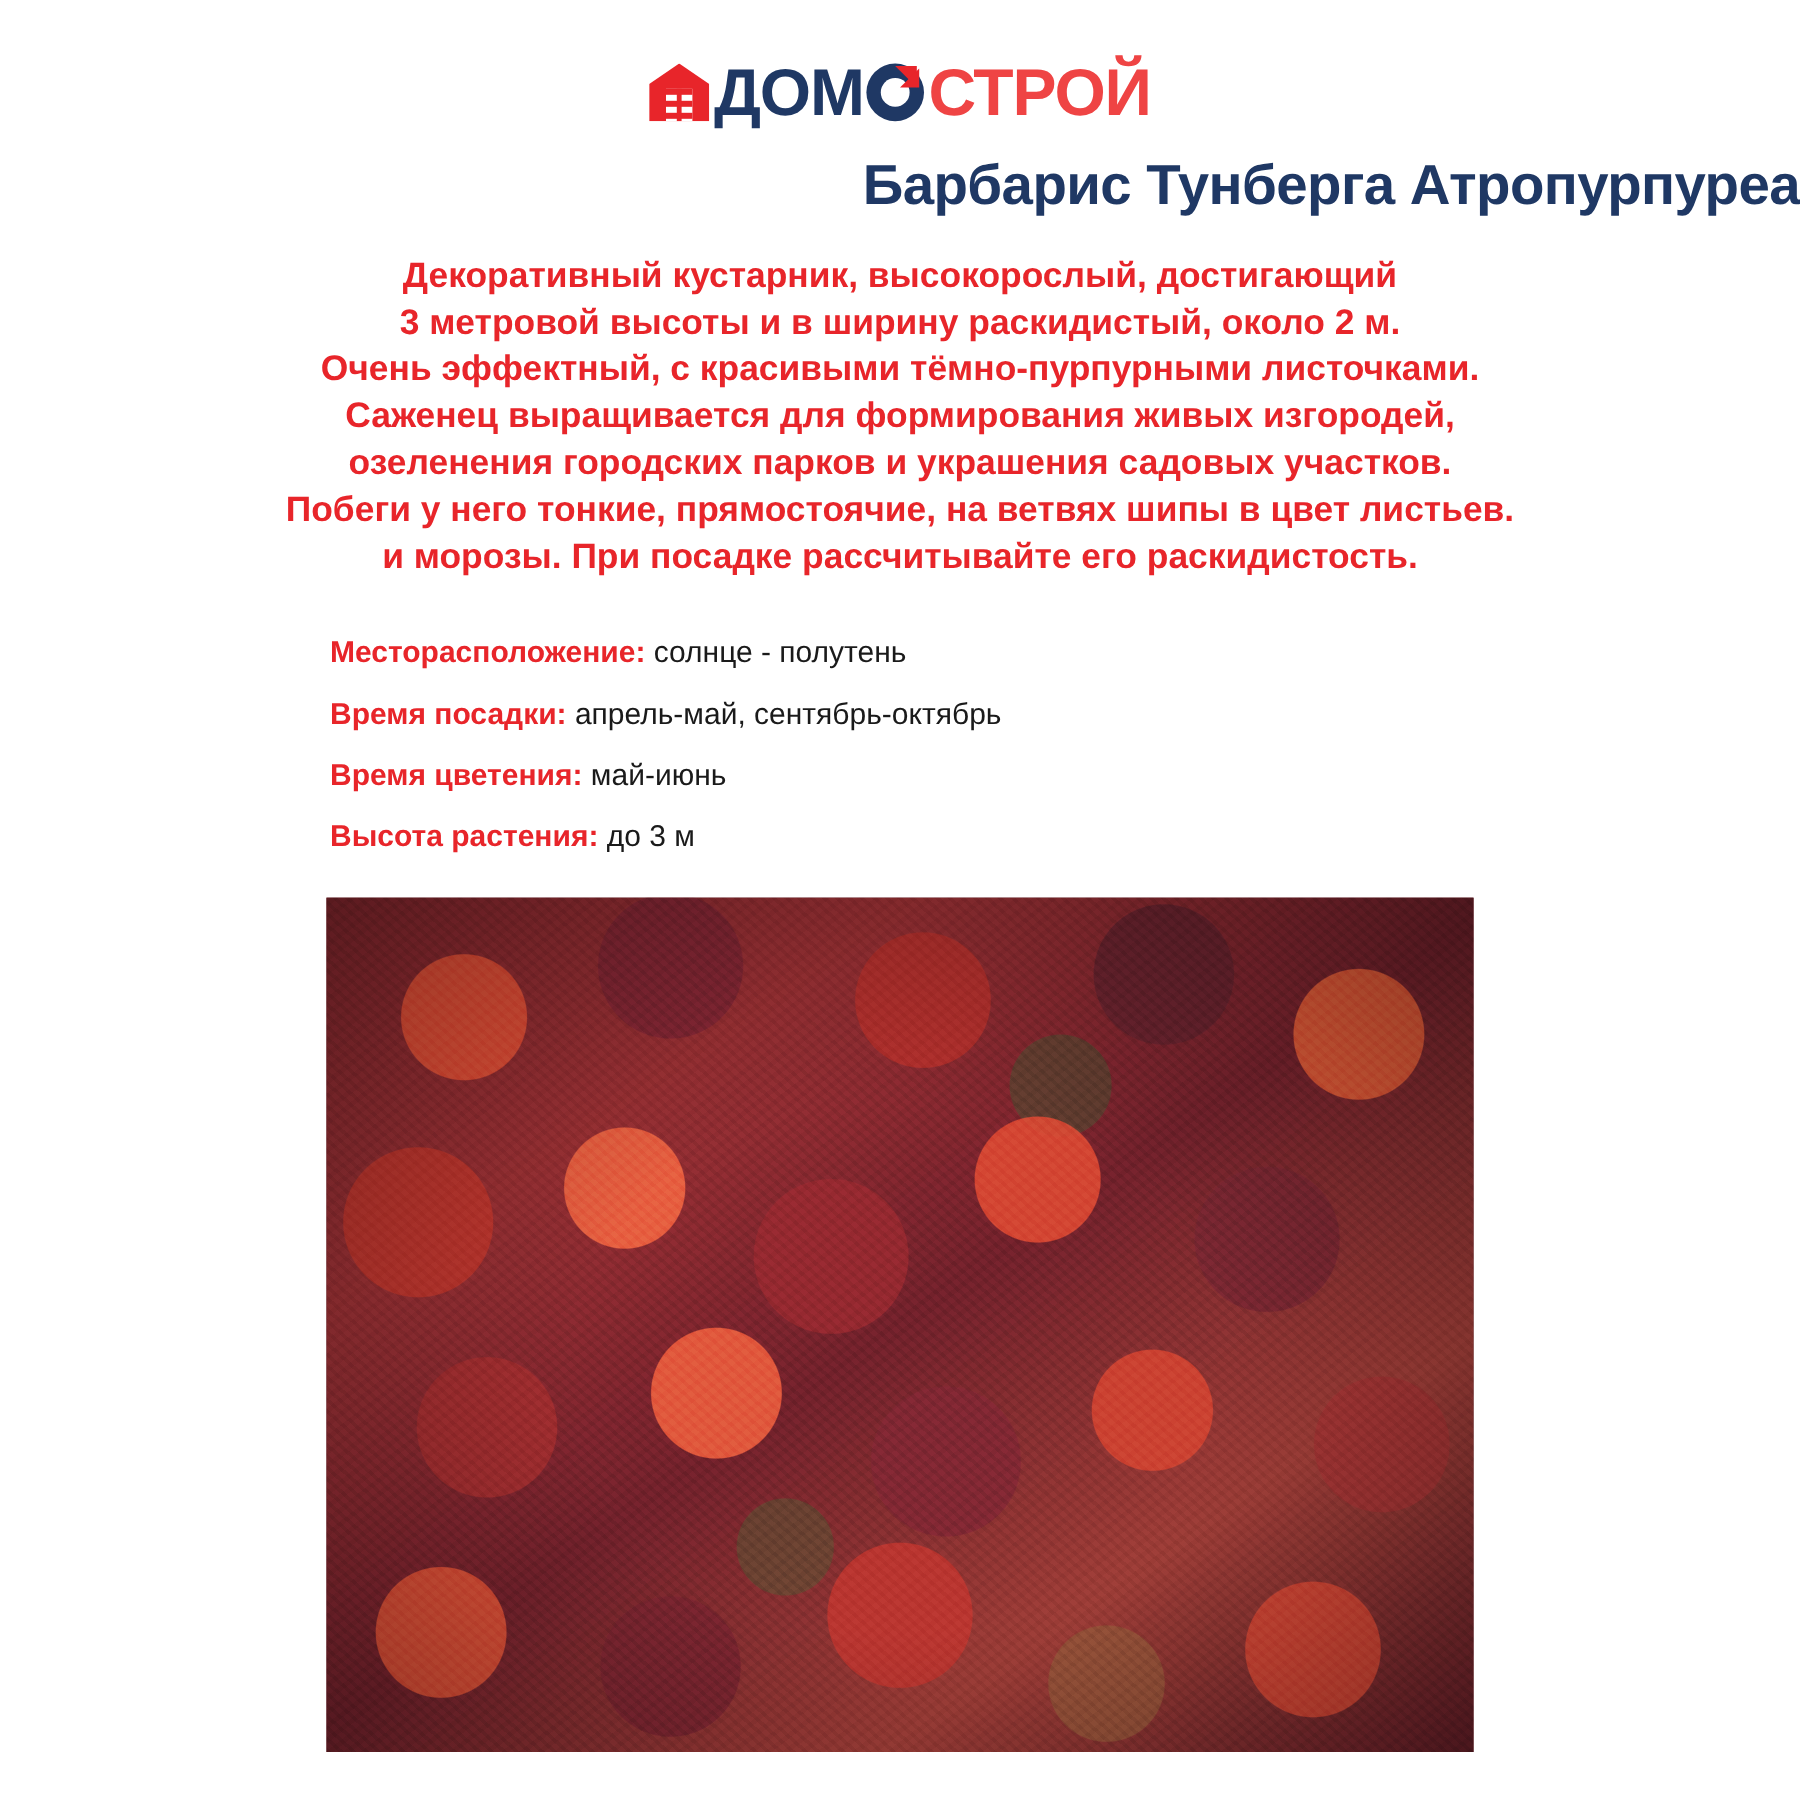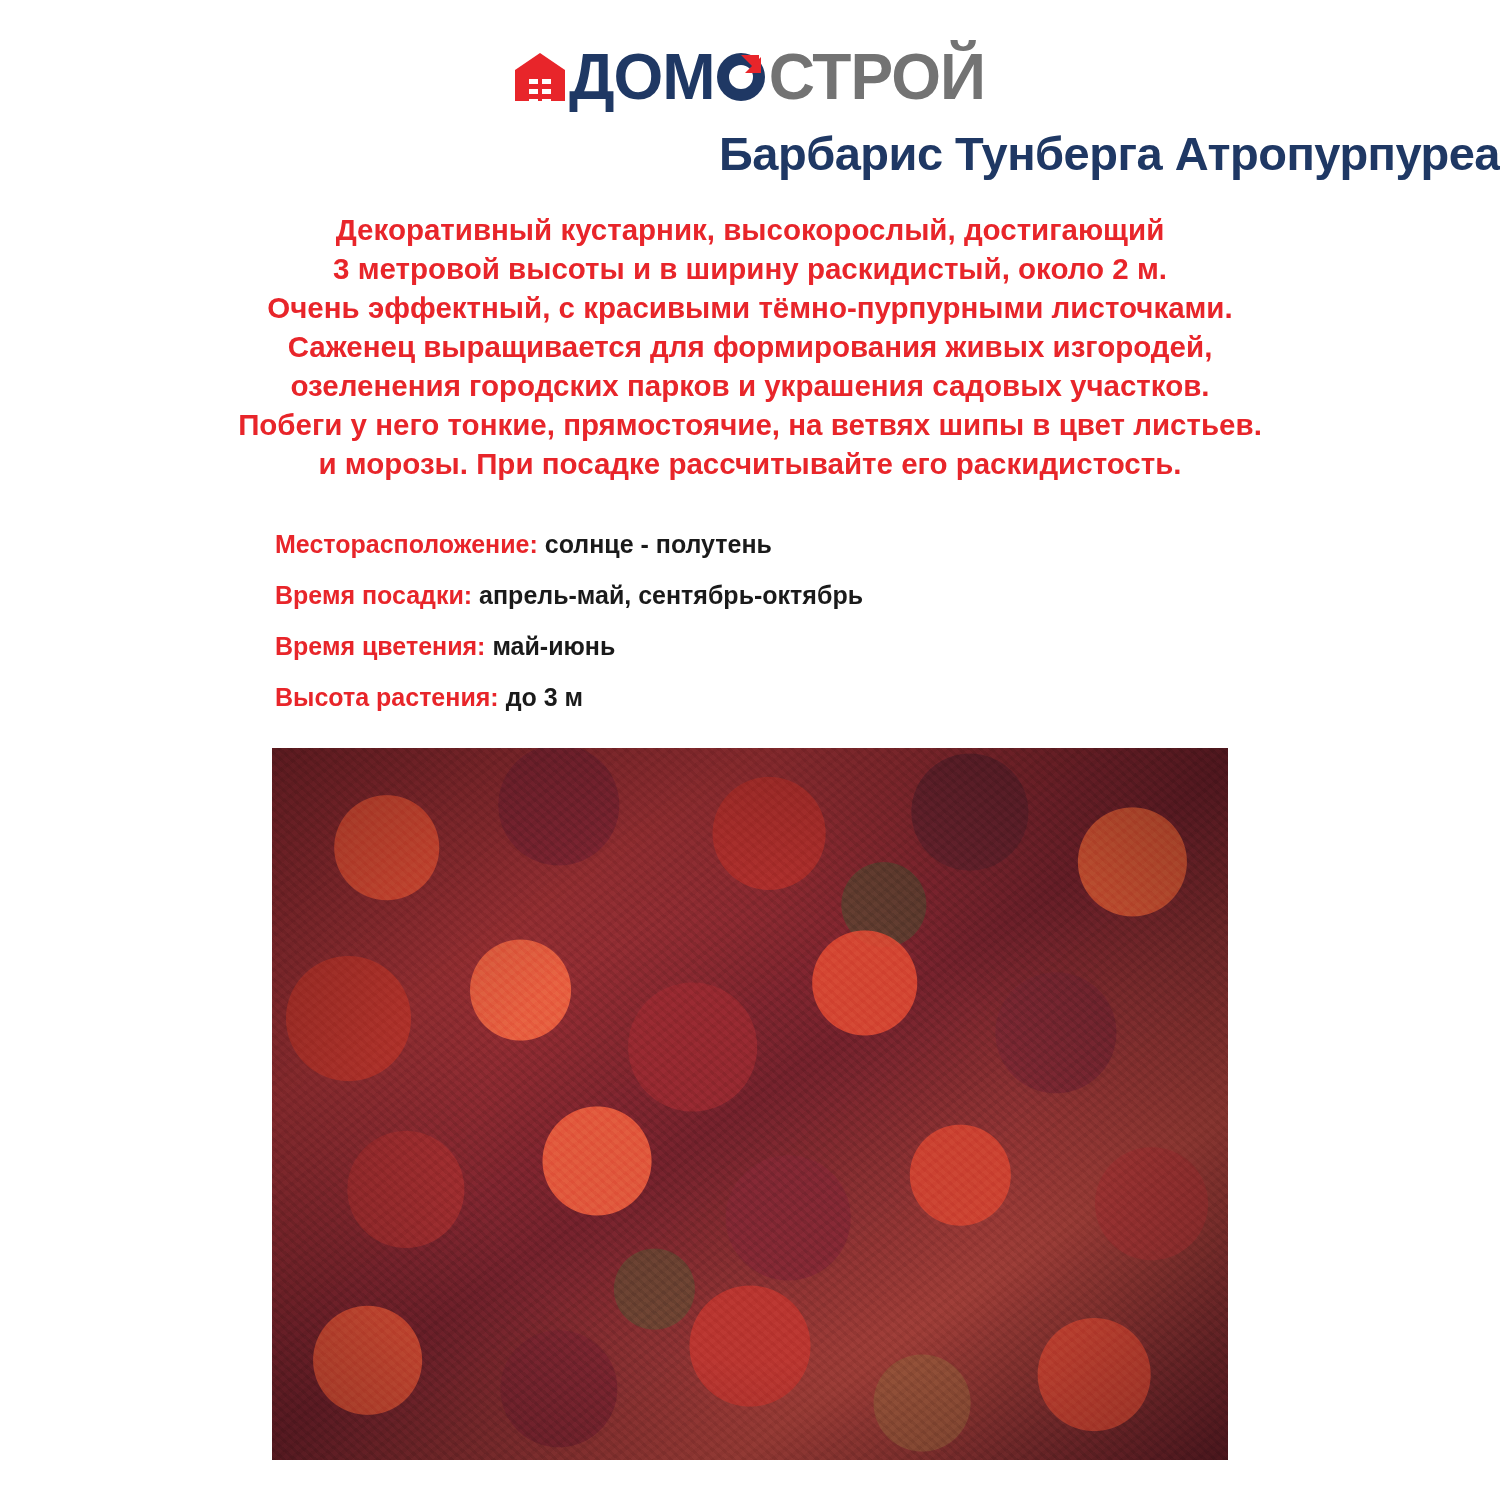--- a/index.html
+++ b/index.html
@@ -35,41 +35,41 @@
     width: 52px;
     height: 52px;
     margin-right: 2px;
   }
   .logo-house {
     position: absolute;
     left: 0; top: 2px;
     width: 50px; height: 48px;
   }
   .logo-text {
-    font-size: 64px;
+    font-size: 55px;
     font-weight: bold;
     letter-spacing: -1px;
     color: #1f3864;
     line-height: 1;
     display: flex;
     align-items: center;
   }
   .logo-dom { color: #1f3864; }
   .logo-o-wrap {
     position: relative;
     display: inline-block;
     width: 54px;
     height: 52px;
   }
   .logo-o {
     position: absolute;
     left: 0; top: 0;
     width: 52px; height: 52px;
   }
-  .logo-stroy { color: #737373; }
+  .logo-stroy { color: #ef4444; }
 
   
   .title {
     margin-top: 22px;
     text-align: right;
     font-size: 47px;
     font-weight: bold;
     color: #1f3864;
     letter-spacing: -0.5px;
     line-height: 1.1;
@@ -97,21 +97,21 @@
     line-height: 1.0;
     margin-bottom: 26px;
     white-space: nowrap;
   }
   .spec-label {
     color: #e8252a;
     font-weight: bold;
   }
   .spec-value {
     color: #1a1a1a;
-    font-weight: bold;
+    font-weight: normal;
   }
 
   
   .photo-wrap {
     margin-top: 38px;
     margin-left: 272px;
     width: 956px;
     height: 712px;
     overflow: hidden;
     position: relative;

